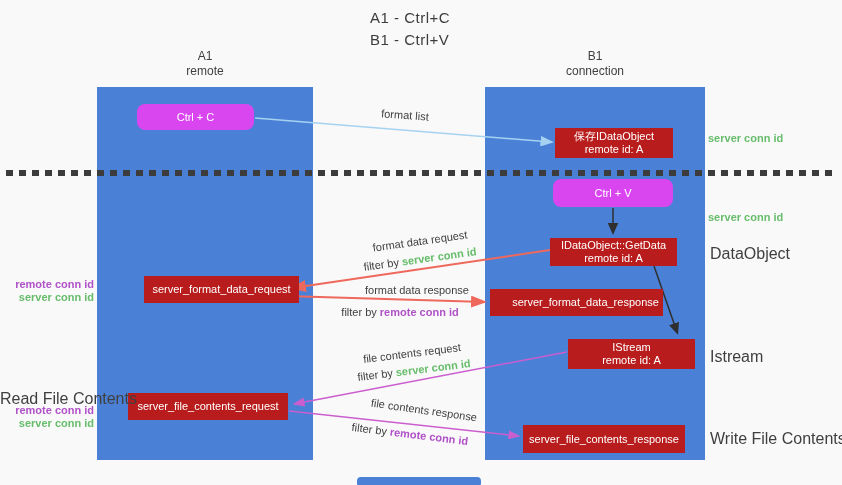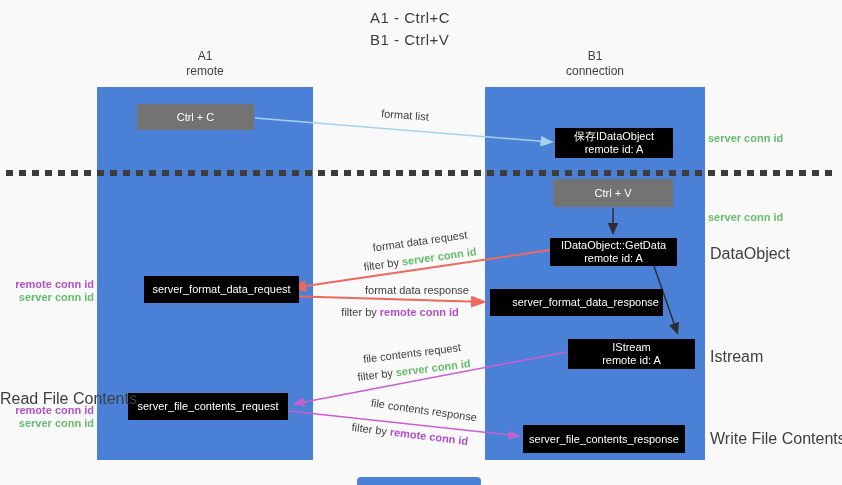--- a/index.html
+++ b/index.html
@@ -24,22 +24,22 @@
   .lh-right{left:485px;width:220px;}
   .dotted{
     left:6px;top:170px;width:830px;height:6px;
     background-image:repeating-linear-gradient(90deg,#3c3c3c 0 7px,transparent 7px 13px);
   }
   .edges{left:0;top:0;width:842px;height:485px;pointer-events:none;}
   .node{
     display:flex;flex-direction:column;justify-content:center;align-items:center;
     font-size:11px;line-height:13px;color:#ffffff;text-align:center;
   }
-  .green{background:#737373;}
-  .orange{background:#000000;}
+  .green{background:#d946ef;border-radius:8px;}
+  .orange{background:#b91c1c;}
   .edge-label{
     font-size:11px;color:#3f3f3f;white-space:nowrap;
     transform-origin:center center;
   }
   .center{transform:translate(-50%,-50%);}
   .side-label{font-size:16px;color:#3f3f3f;white-space:nowrap;}
   .bold-green{color:#67bd6b;font-weight:bold;font-size:11px;}
   .bold-purple{color:#b052c8;font-weight:bold;font-size:11px;}
   .right-align{text-align:right;}
   .scroll-thumb{

